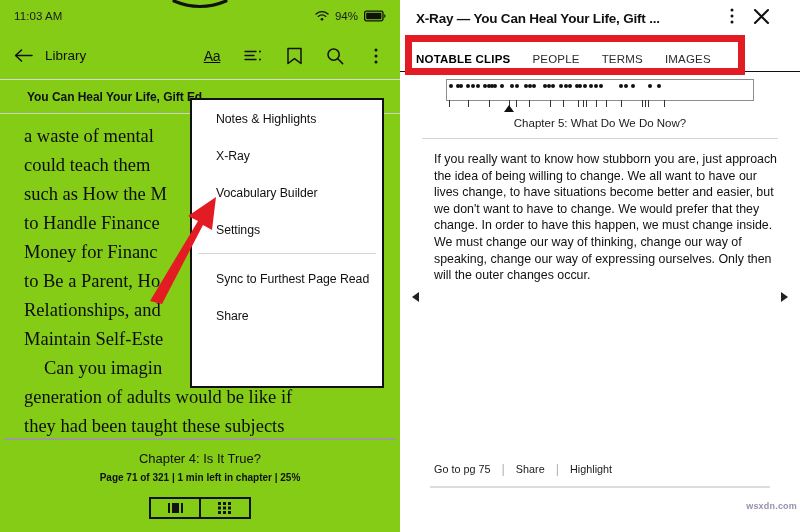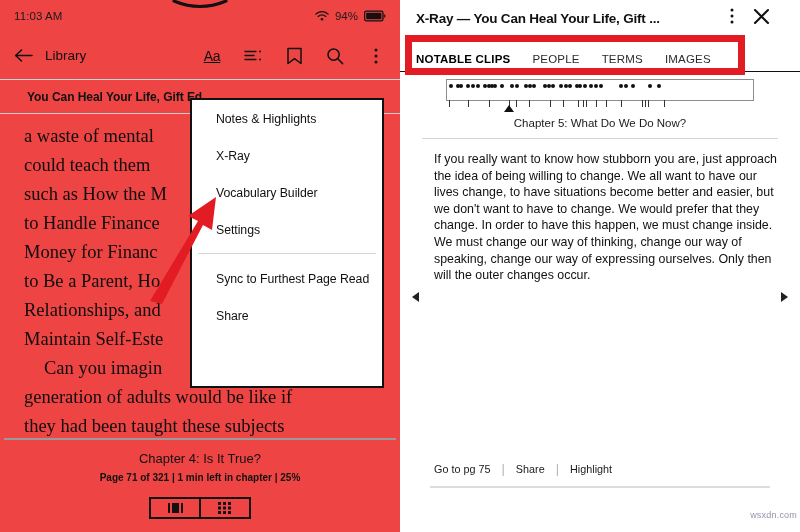--- a/index.html
+++ b/index.html
@@ -7,21 +7,21 @@
     width: 800px; height: 532px;
     background: #ffffff;
     font-family: "Liberation Sans", sans-serif;
     overflow: hidden;
   }
   #root { position: relative; width: 800px; height: 532px; background: #fff; }
 
   
   .pane-left {
     position: absolute; left: 0; top: 0; width: 400px; height: 532px;
-    background: #ef4444; overflow: hidden;
+    background: #84cc16; overflow: hidden;
   }
 
   
   .statusbar {
     position: relative; height: 32px; width: 400px;
     display: flex; align-items: center; padding: 0 14px;
     color: #1a1a1a;
   }
   .status-time { font-size: 11.5px; font-weight: 400; letter-spacing: .1px; }
   .status-right {
@@ -156,22 +156,22 @@
     padding: 0 34px; display: flex; align-items: center; gap: 11px;
     font-size: 10.8px; color: #1a1a1a;
   }
   .xr-sep { color: #b5b5b5; font-size: 13px; }
   .xr-bottomrule {
     position: absolute; left: 30px; bottom: 44px; width: 340px; height: 2px;
     background: #dcdcdc;
   }
 
   .watermark {
-    position: absolute; right: 3px; bottom: 12px;
-    font-size: 9px; color: #9b8fae; letter-spacing: .2px;
+    position: absolute; right: 3px; bottom: 21px;
+    font-size: 9px; color: #9b8fae; letter-spacing: .2px; font-weight: bold;
   }
 
   
   .menu {
     position: absolute; left: 190px; top: 98px; width: 194px; height: 290px;
     background: #fff; border: 2px solid #111; z-index: 20;
   }
   .menu-item {
     height: 37px; display: flex; align-items: center; padding-left: 24px;
     font-size: 12.3px; color: #111; letter-spacing: -.05px;

